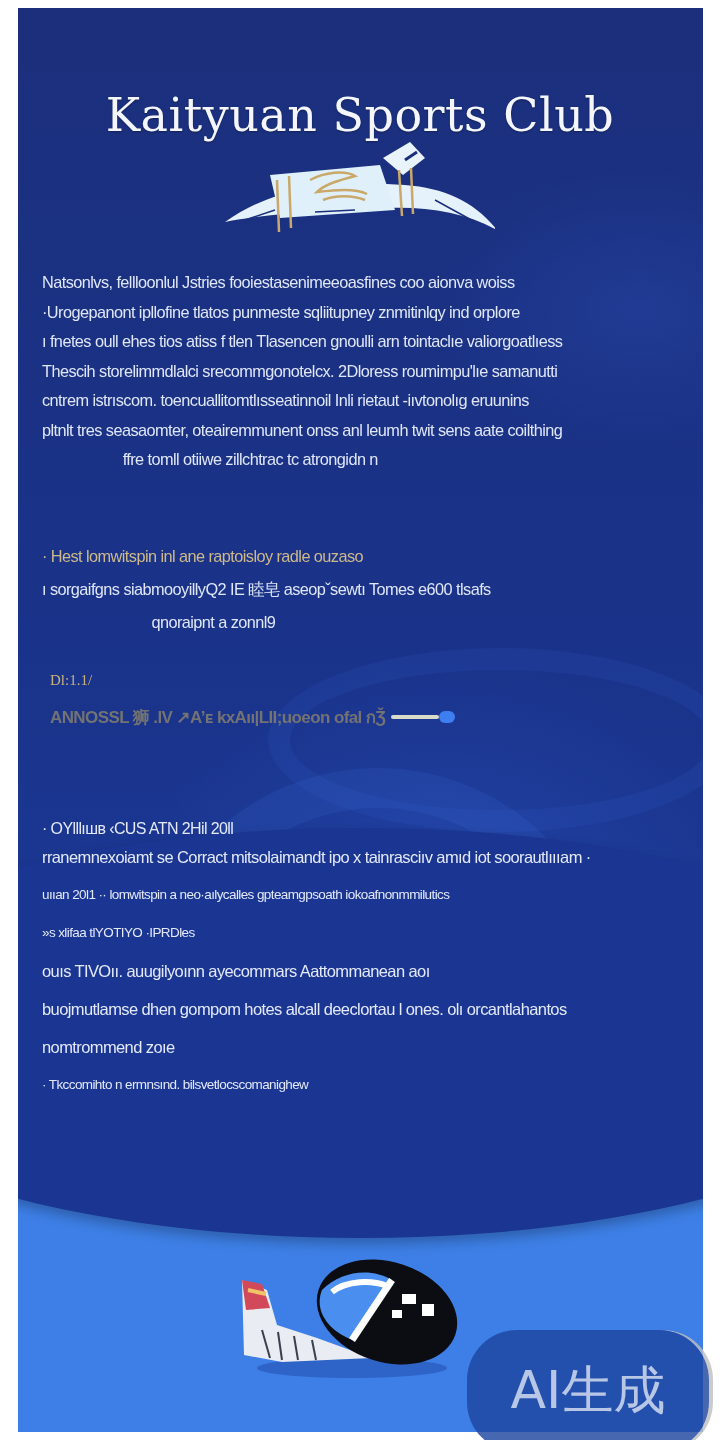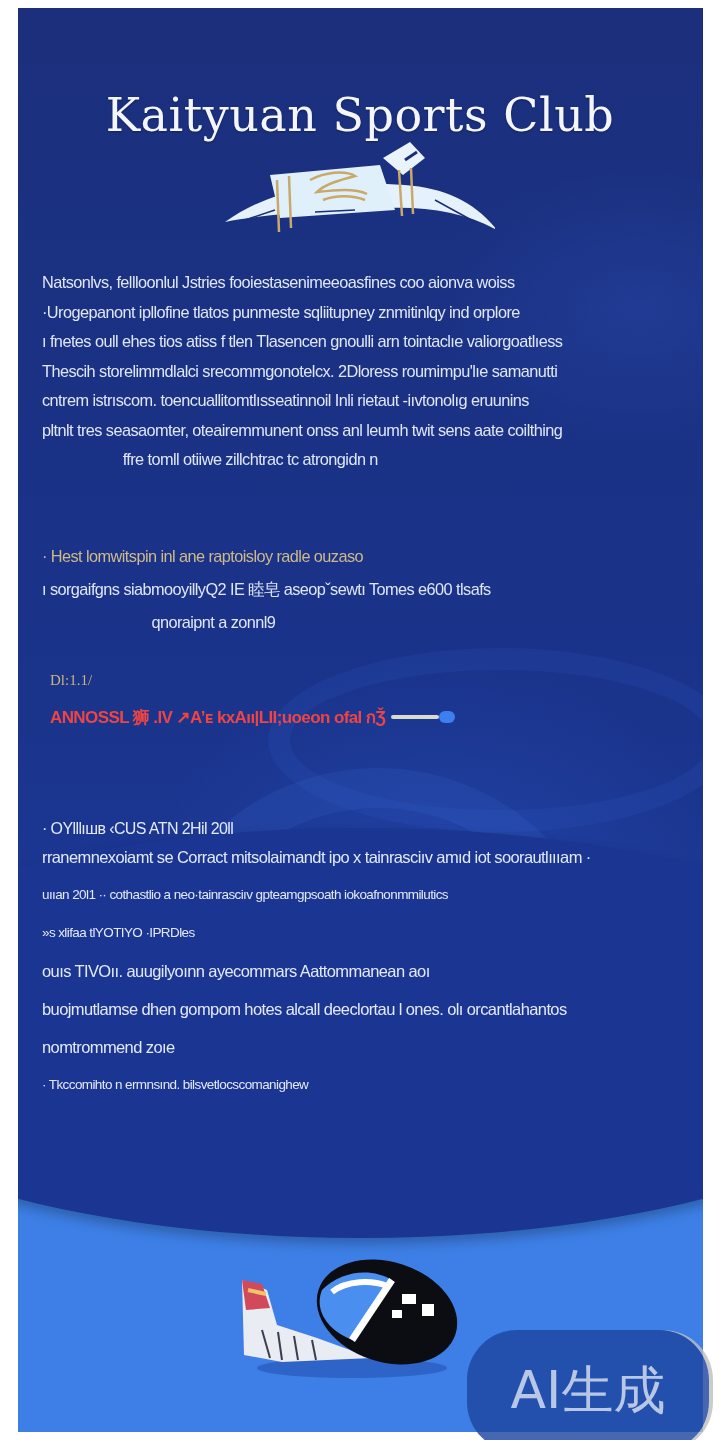--- a/index.html
+++ b/index.html
@@ -40,21 +40,21 @@
     transform-origin: left top; white-space: nowrap;
   }
   .p1 { left: 42px; top: 268px; }
   .p1 .last { padding-left: 84px; }
   .p2 { left: 42px; top: 540px; line-height: 33px; }
   .p2 .last { padding-left: 114px; }
   .gold { color: #cdb98a; }
 
   .row3 { position: absolute; left: 42px; top: 672px; margin-left: 8px; }
   .row3 .small { color: #c9b37c; font-size: 15px; font-family: "Liberation Serif", serif; }
-  .row3 .line { margin-top: 14px; color: #ef4444; font-size: 17px; letter-spacing: -0.6px; font-weight: bold; white-space: nowrap; display: flex; align-items: center; }
+  .row3 .line { margin-top: 14px; color: #737373; font-size: 17px; letter-spacing: -0.6px; font-weight: bold; white-space: nowrap; display: flex; align-items: center; }
   .row3 .bar { display: inline-block; width: 48px; height: 4px; background: #d9dcc8; margin-left: 6px; border-radius: 2px; }
   .row3 .dot { display: inline-block; width: 16px; height: 12px; background: #3d7ef0; border-radius: 6px; }
 
   .p4 { position: absolute; left: 42px; top: 816px; color: #e3e9f8; font-size: 16.5px; letter-spacing: -0.6px; white-space: nowrap; }
   .p4 div { height: 38px; line-height: 26px; }
   .p4 .h { height: 28px; font-size: 16px; }
   .p4 .small { font-size: 13.5px; }
 
   .lower {
     position: absolute; left: 0; top: 1150px; width: 685px; height: 274px; background: #3d7fe6;
@@ -131,21 +131,21 @@
   <div class="line">
     <span>ANNOSSL 狮 .lV  ↗A’ᴇ kxAıı|LII;uoeon ofal กǮ</span>
     <span class="bar"></span>
     <span class="dot"></span>
   </div>
 </div>
 
 <div class="p4">
   <div class="h">·  OYlllıшв  ‹CUS ATN  2Hil  20ll</div>
   <div>rranemnexoiamt se Corract  mitsolaimandt ipo x tainrasciıv amıd iot  soorautlıııam  ·</div>
-  <div class="small">uııan 20l1 ·· cothastlio a neo·tainrasciıv  gpteamgpsoath  iokoafnonmmilutics</div>
+  <div class="small">uııan 20l1 ·· lomwitspin a neo·aılycalles  gpteamgpsoath  iokoafnonmmilutics</div>
   <div class="small">»s xlifaa tlYOTIYO ·IPRDles</div>
   <div>ouıs TIVOıı. auugilyoınn ayecommars  Aattommanean aoı</div>
   <div>buojmutlamse dhen gompom hotes alcall  deeclortau l ones. olı  orcantlahantos</div>
   <div>nomtrommend  zoıe</div>
   <div class="small">·  Tkccomihto n ermnsınd. bilsvetlocscomanighew</div>
 </div>
 
 <svg class="blob" viewBox="0 0 240 130">
   <ellipse cx="130" cy="118" rx="95" ry="10" fill="rgba(20,50,140,0.35)"></ellipse>
   <path d="M20 30 L45 40 L55 75 L95 88 L150 108 L60 112 L22 105 Z" fill="#e9ecf2"></path>

